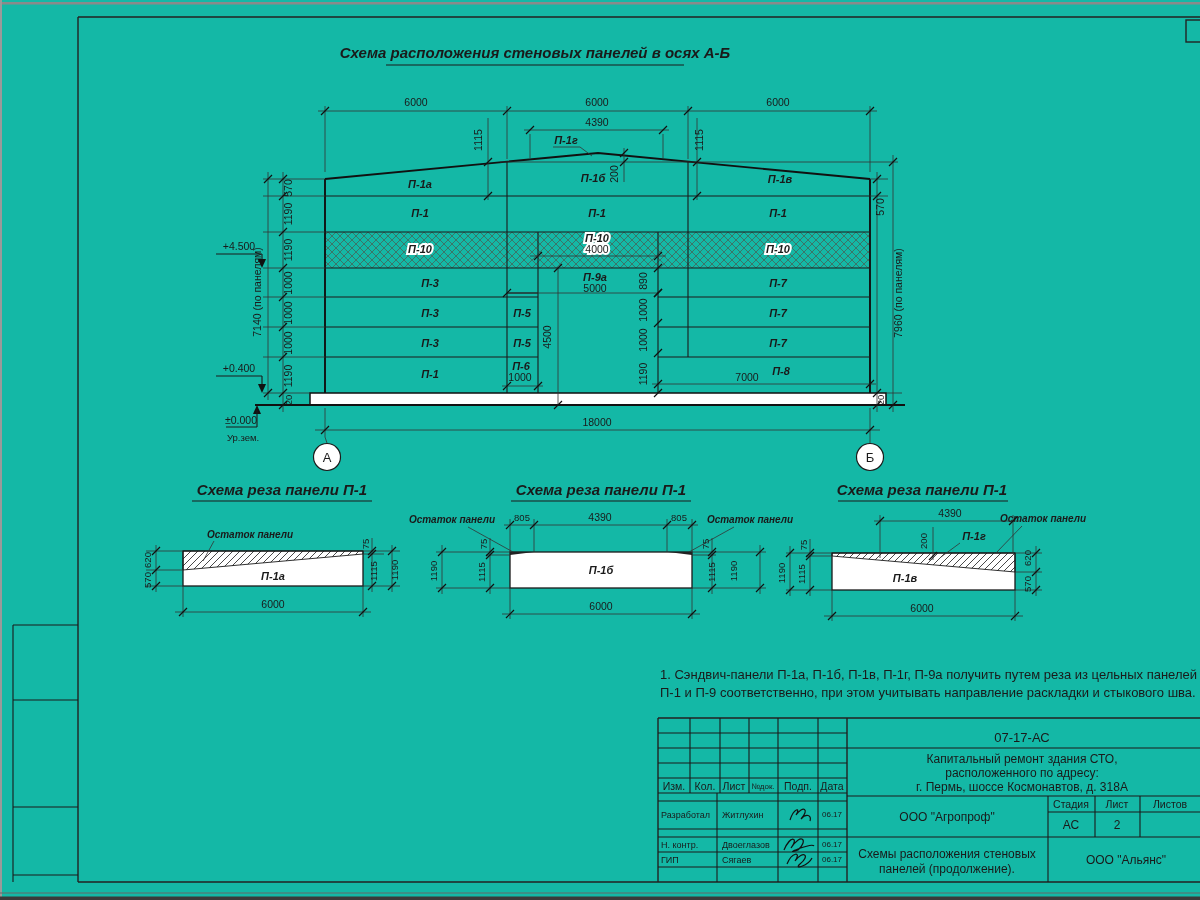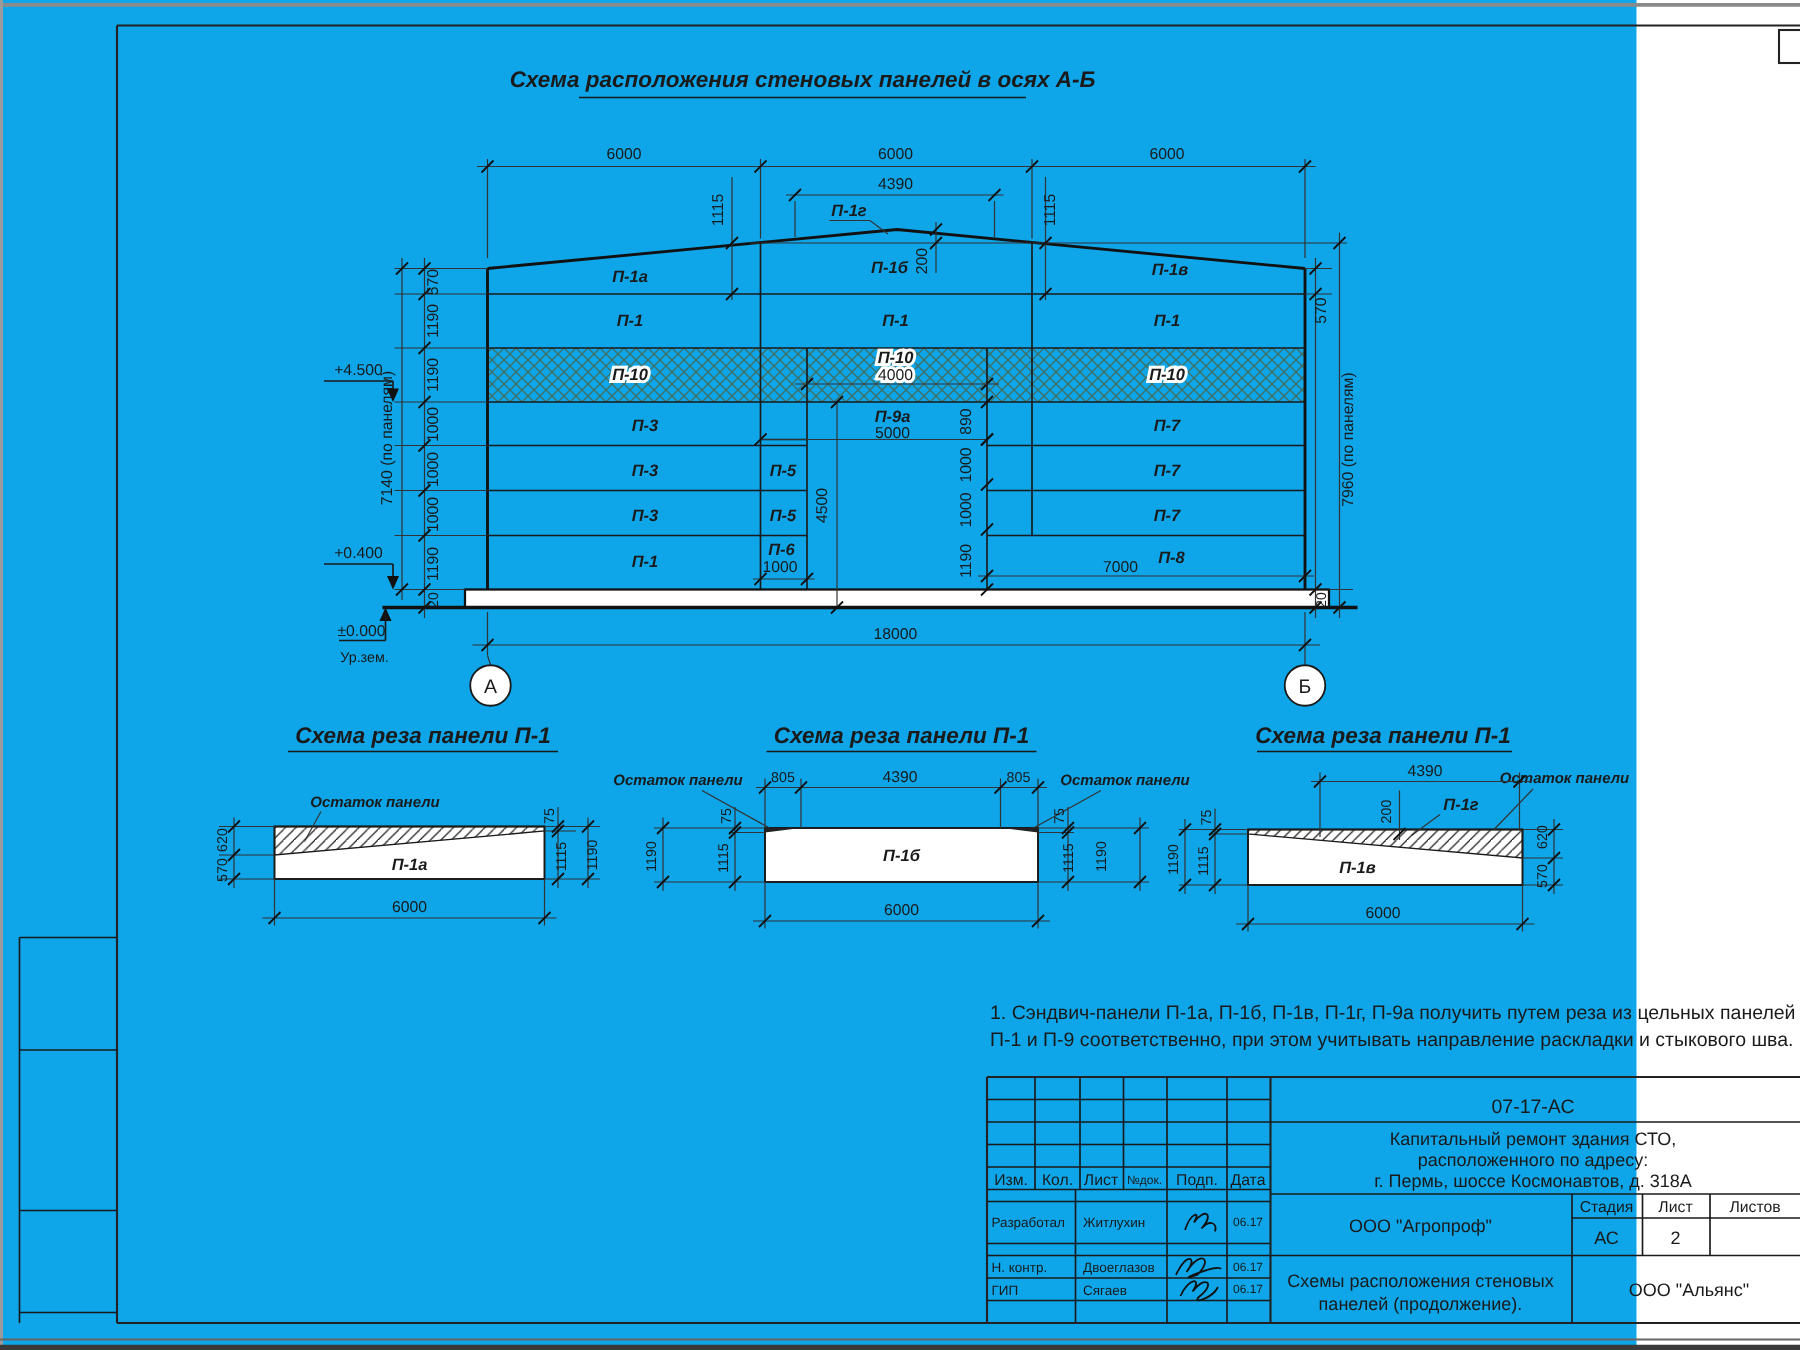--- a/index.html
+++ b/index.html
@@ -1,16 +1,16 @@
 <!DOCTYPE html>
 <html><head>
 <meta charset="utf-8">
 <style>
   html,body{margin:0;padding:0;background:#fff;}
-  #sheet{width:1091px;height:900px;position:relative;background:#0ea5e9;font-family:"Liberation Sans",sans-serif;}
+  #sheet{width:1200px;height:900px;position:relative;background:#14b8a6;font-family:"Liberation Sans",sans-serif;}
   svg{display:block;}
   text{fill:#1a1a1a;}
   .dim{font-size:10.5px;}
   .dimsm{font-size:9.5px;}
   .plabel{font-size:11px;font-style:italic;font-weight:bold;}
   .halo{paint-order:stroke;stroke:#fff;stroke-width:4px;}
   .ttl{font-size:15px;font-style:italic;font-weight:bold;}
   .rem{font-size:10px;font-style:italic;font-weight:bold;}
   .note{font-size:13px;}
   .tb10{font-size:10.5px;}

